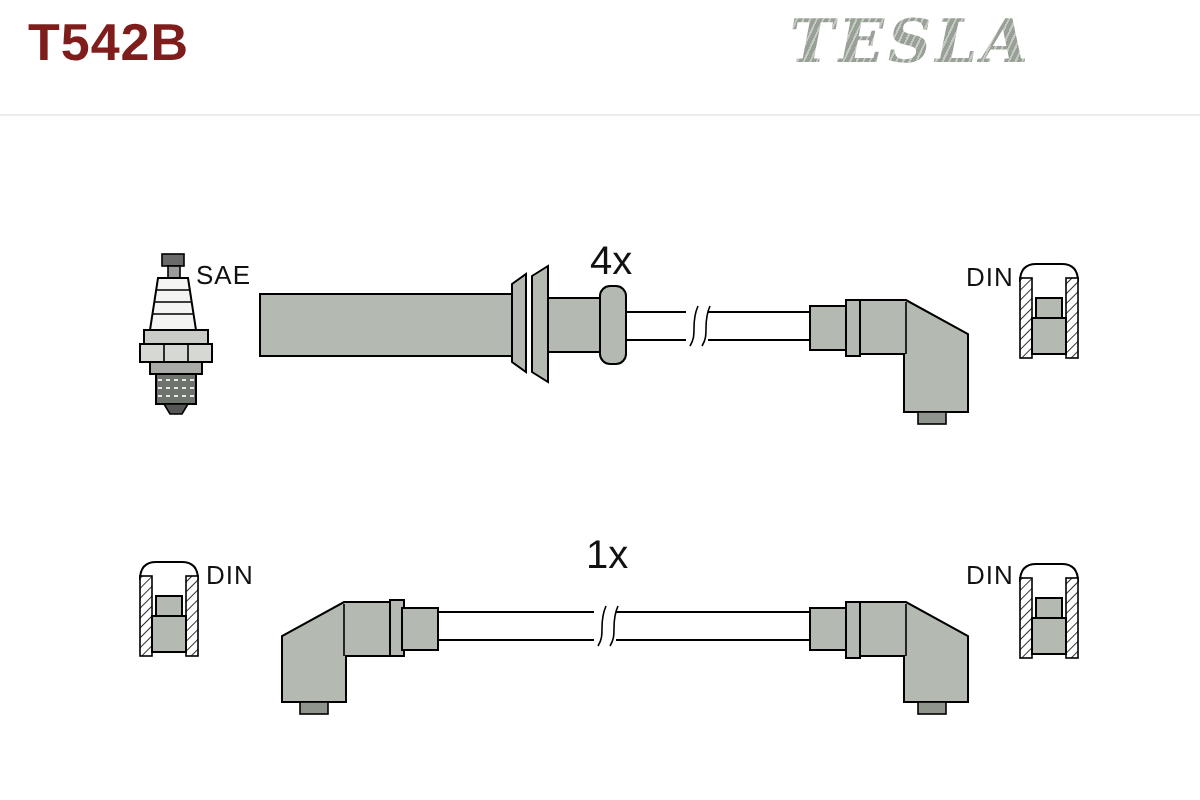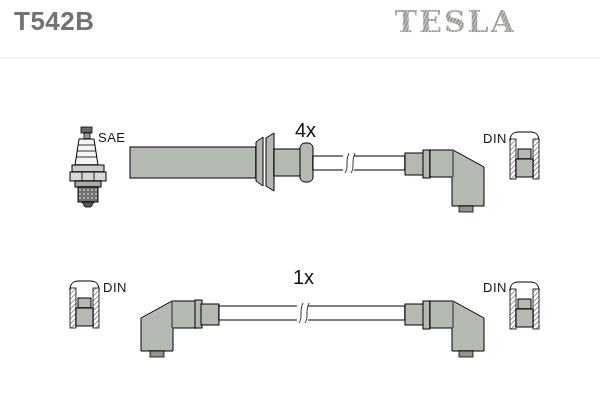--- a/index.html
+++ b/index.html
@@ -1,23 +1,23 @@
 <!DOCTYPE html>
 <html style="--boot-fill: #b4b9b1; --nipple-fill: #8f948d; --brand-gray: #a2a89f; --outline: #000000;"><head>
 <meta charset="utf-8">
 <style>
   html,body{margin:0;padding:0;background:#fff;}
   .page{position:relative;width:600px;height:400px;background:#ffffff;overflow:hidden;
         font-family:"Liberation Sans",sans-serif;}
   .part-number{position:absolute;left:14px;top:6px;font-size:26px;font-weight:bold;
-               letter-spacing:0.5px;color:#737373;}
+               letter-spacing:0.5px;color:#7f1d1d;}
   .subtitle{position:absolute;left:15px;top:33px;font-size:11px;color:#1a1a1a;
             letter-spacing:0.3px;}
   .brand{position:absolute;right:84px;top:4px;font-family:"DejaVu Serif",serif;
-         font-weight:bold;font-size:30px;letter-spacing:2px;
+         font-style:italic;font-weight:bold;font-size:30px;letter-spacing:2px;
          color:var(--brand-gray,#a2a89f);}
   @supports ((-webkit-background-clip:text) or (background-clip:text)){
     .brand{color:transparent;
       background-image:repeating-linear-gradient(115deg,#99a097 0 2px,#c3c8c0 2px 3px);
       -webkit-background-clip:text;background-clip:text;}
   }
   .divider{position:absolute;left:0;top:57px;width:600px;border-top:1px solid #ececec;}
   svg.diagram{position:absolute;left:0;top:0;}
   .fill-boot{fill:var(--boot-fill,#b4b9b1);stroke:#000;stroke-width:1;}
   .fill-white{fill:#ffffff;stroke:#000;stroke-width:1;}

